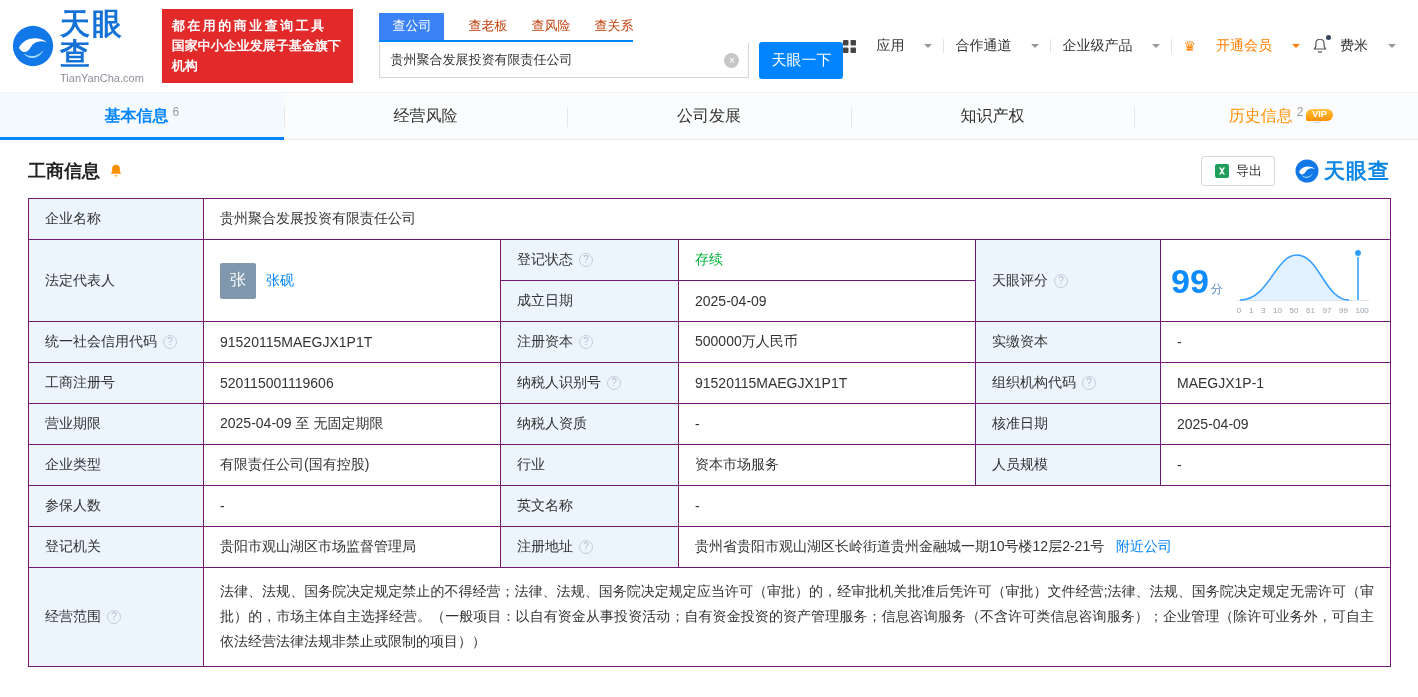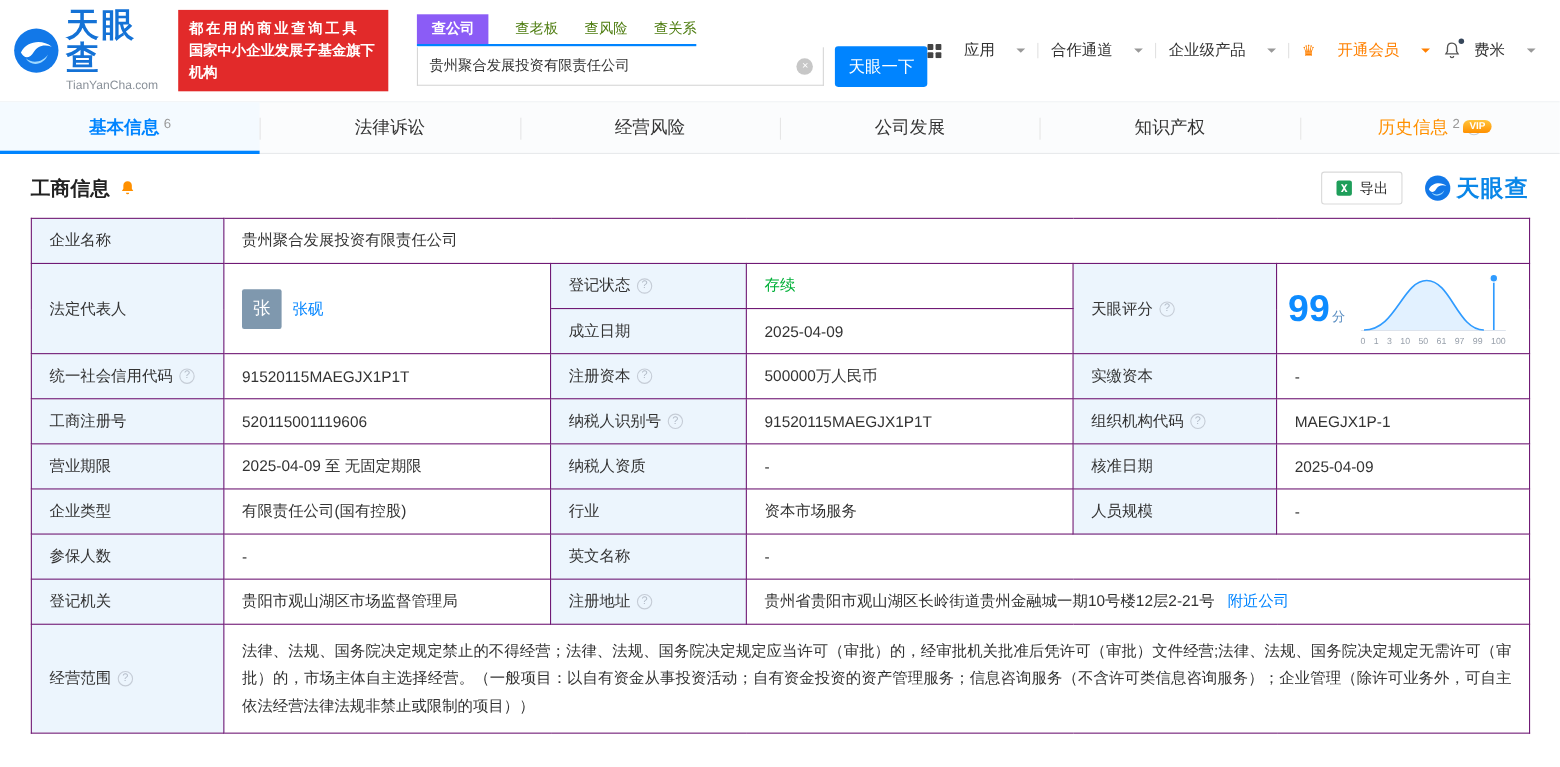--- a/index.html
+++ b/index.html
@@ -11,22 +11,22 @@
   
   .header { height: 92px; display: flex; align-items: center; padding: 0 22px 0 12px; background: #fff; }
   .logo { display: flex; align-items: center; gap: 6px; cursor: pointer; }
   .logo-cn { font-size: 30px; font-weight: bold; color: #1472d6; letter-spacing: 2px; line-height: 1; }
   .logo-en { font-size: 11px; color: #8a9199; margin-top: 3px; }
   .slogan { background: #e22a2a; color: #fff; font-size: 13px; font-weight: bold; padding: 7px 10px; margin-left: 14px; line-height: 1.55; }
   .slogan-l1 { letter-spacing: 2.5px; }
   
   .search-wrap { margin-left: 26px; }
   .search-tabs { display: inline-flex; align-items: stretch; gap: 24px; border-bottom: 2px solid #0084ff; font-size: 13px; }
-  .search-tab { padding: 4px 0 5px; cursor: pointer; color: #4d7c0f; }
-  .search-tab.active { background: #8b5cf6; color: #fff; padding: 4px 13px 5px; font-weight: bold; }
+  .search-tab { padding: 4px 0 5px; cursor: pointer; color: #c2410c; }
+  .search-tab.active { background: #3b82f6; color: #fff; padding: 4px 13px 5px; font-weight: normal; }
   .search-row { display: flex; align-items: center; margin-top: 0; }
   .search-input-wrap { position: relative; }
   .search-input { width: 370px; height: 35px; border: 1px solid #d6d6d6; border-top: none; padding: 0 32px 0 10px; font-size: 13px; color: #333; outline: none; }
   .clear-icon { position: absolute; right: 10px; top: 10px; width: 15px; height: 15px; border-radius: 50%; background: #c7c7c7; color: #fff; font-size: 10px; line-height: 15px; text-align: center; cursor: pointer; }
   .clear-icon::before { content: "×"; }
   .search-btn { margin-left: 10px; width: 84px; height: 37px; background: #0084ff; border: none; border-radius: 3px; color: #fff; font-size: 15px; cursor: pointer; font-family: inherit; }
   
   .top-nav { margin-left: auto; display: flex; align-items: center; gap: 11px; font-size: 14px; color: #333; white-space: nowrap; }
   .nav-item { display: flex; align-items: center; gap: 20px; cursor: pointer; }
   .nav-item.vip { color: #ff8000; }
@@ -146,23 +146,20 @@
       <span>费米</span>
       <span class="caret"></span>
     </div>
   </nav>
 </header>
 
 <nav class="page-tabs">
   <div class="page-tab active">
     <span>基本信息</span>
     <span class="tab-count">6</span>
-  </div>
-  <div class="page-tab">
-    <span>法律诉讼</span>
   </div>
   <div class="page-tab">
     <span>经营风险</span>
   </div>
   <div class="page-tab">
     <span>公司发展</span>
   </div>
   <div class="page-tab">
     <span>知识产权</span>
   </div>

